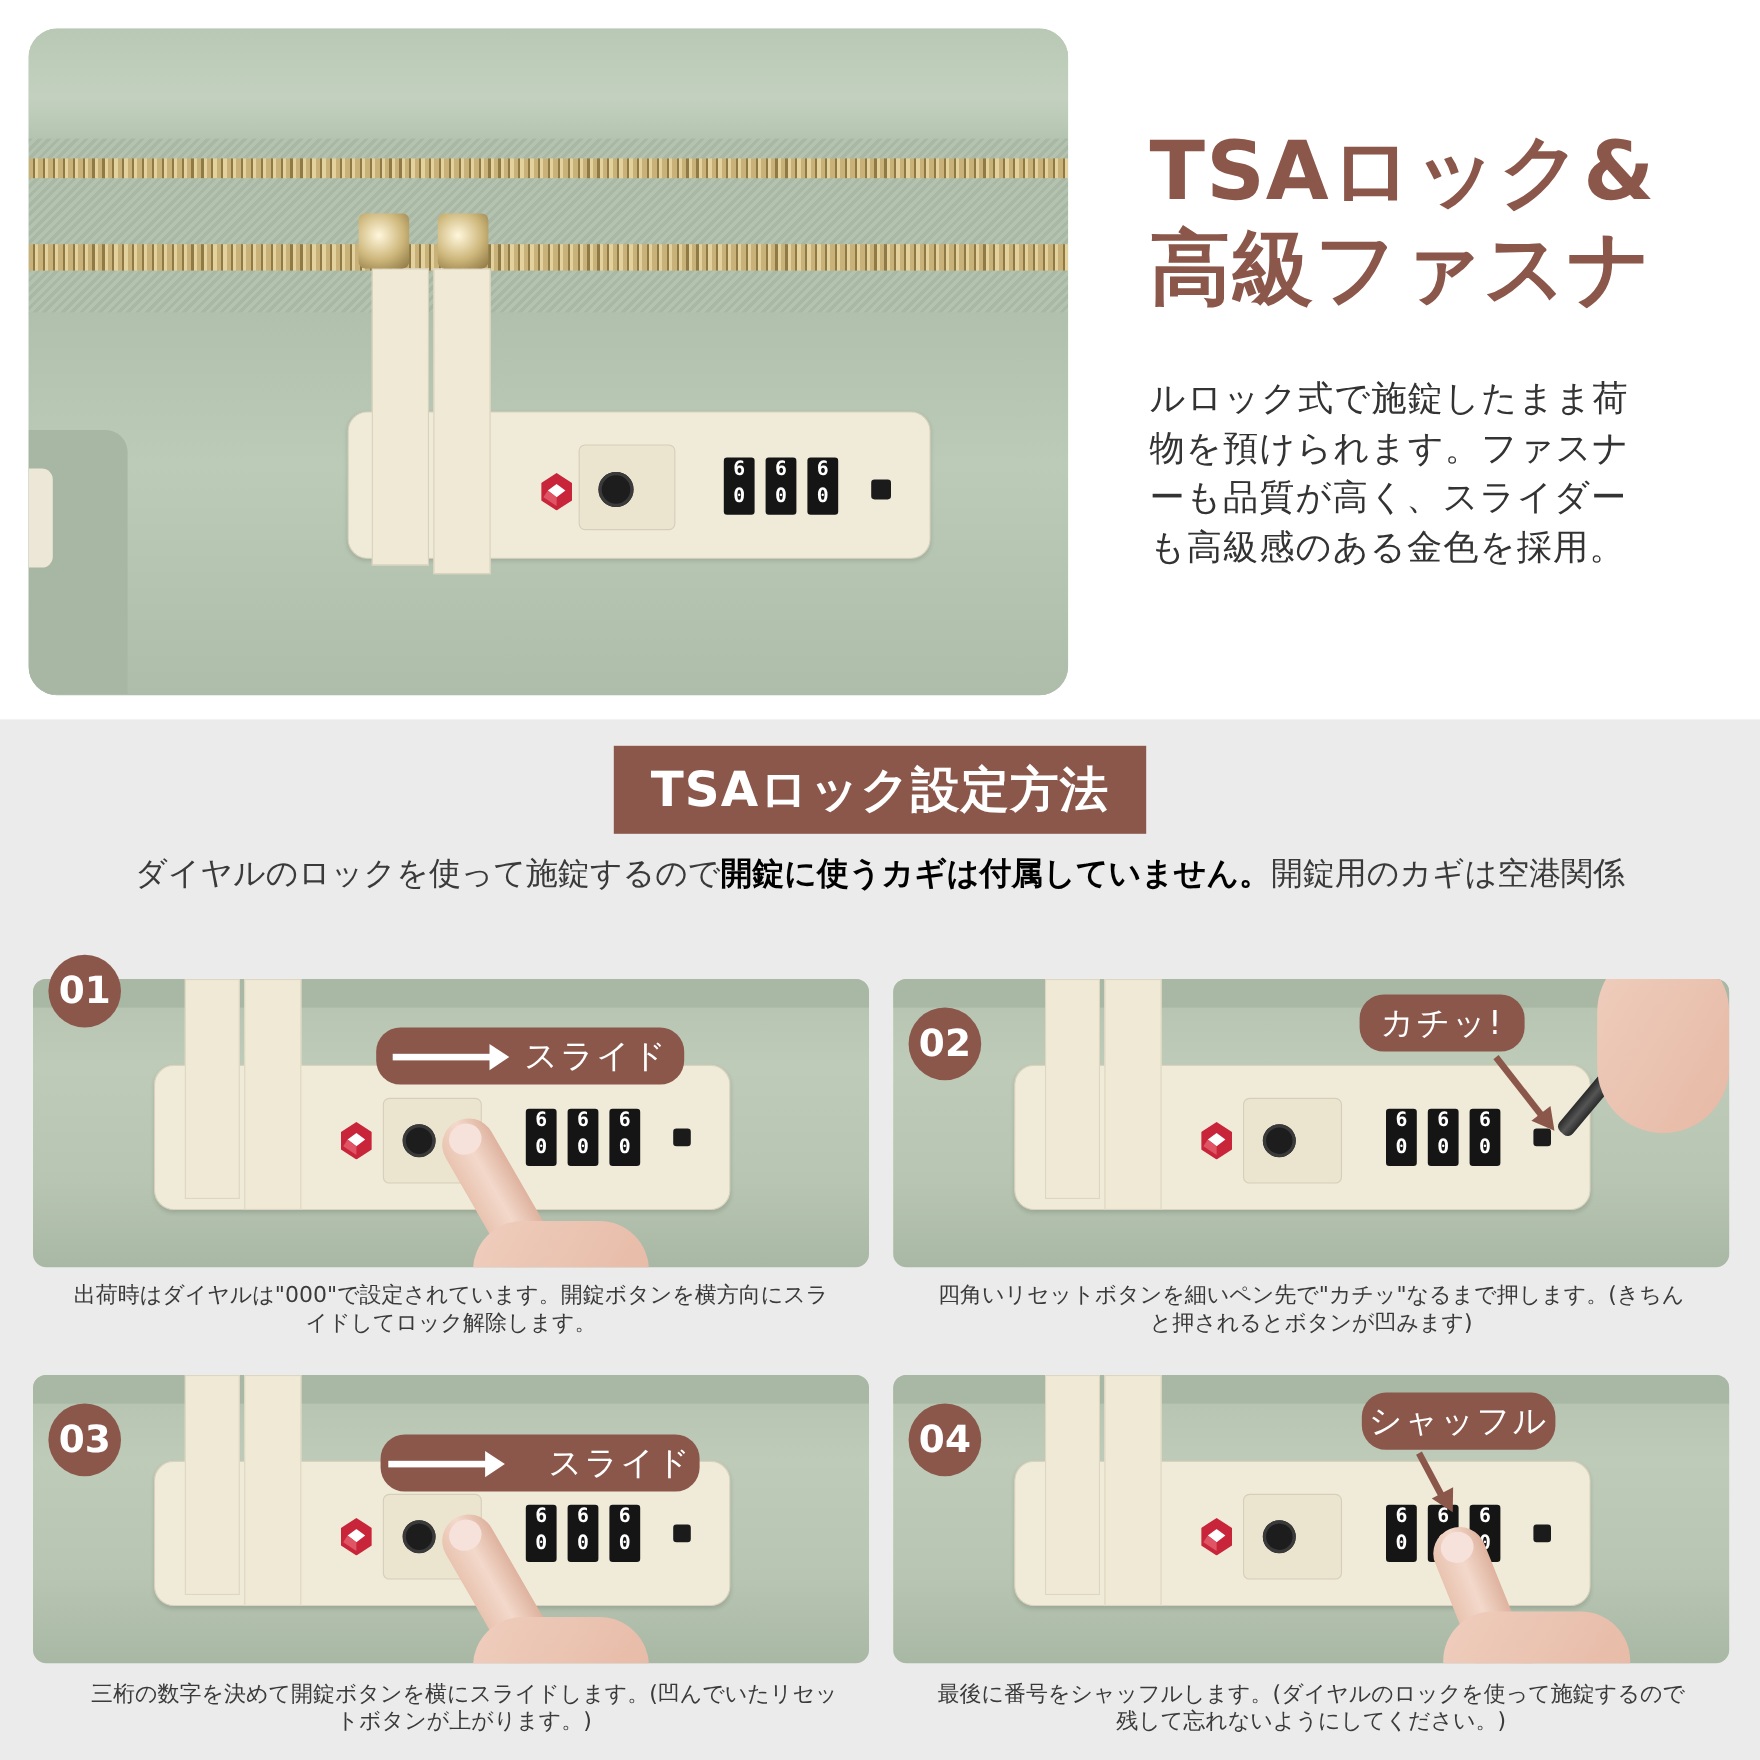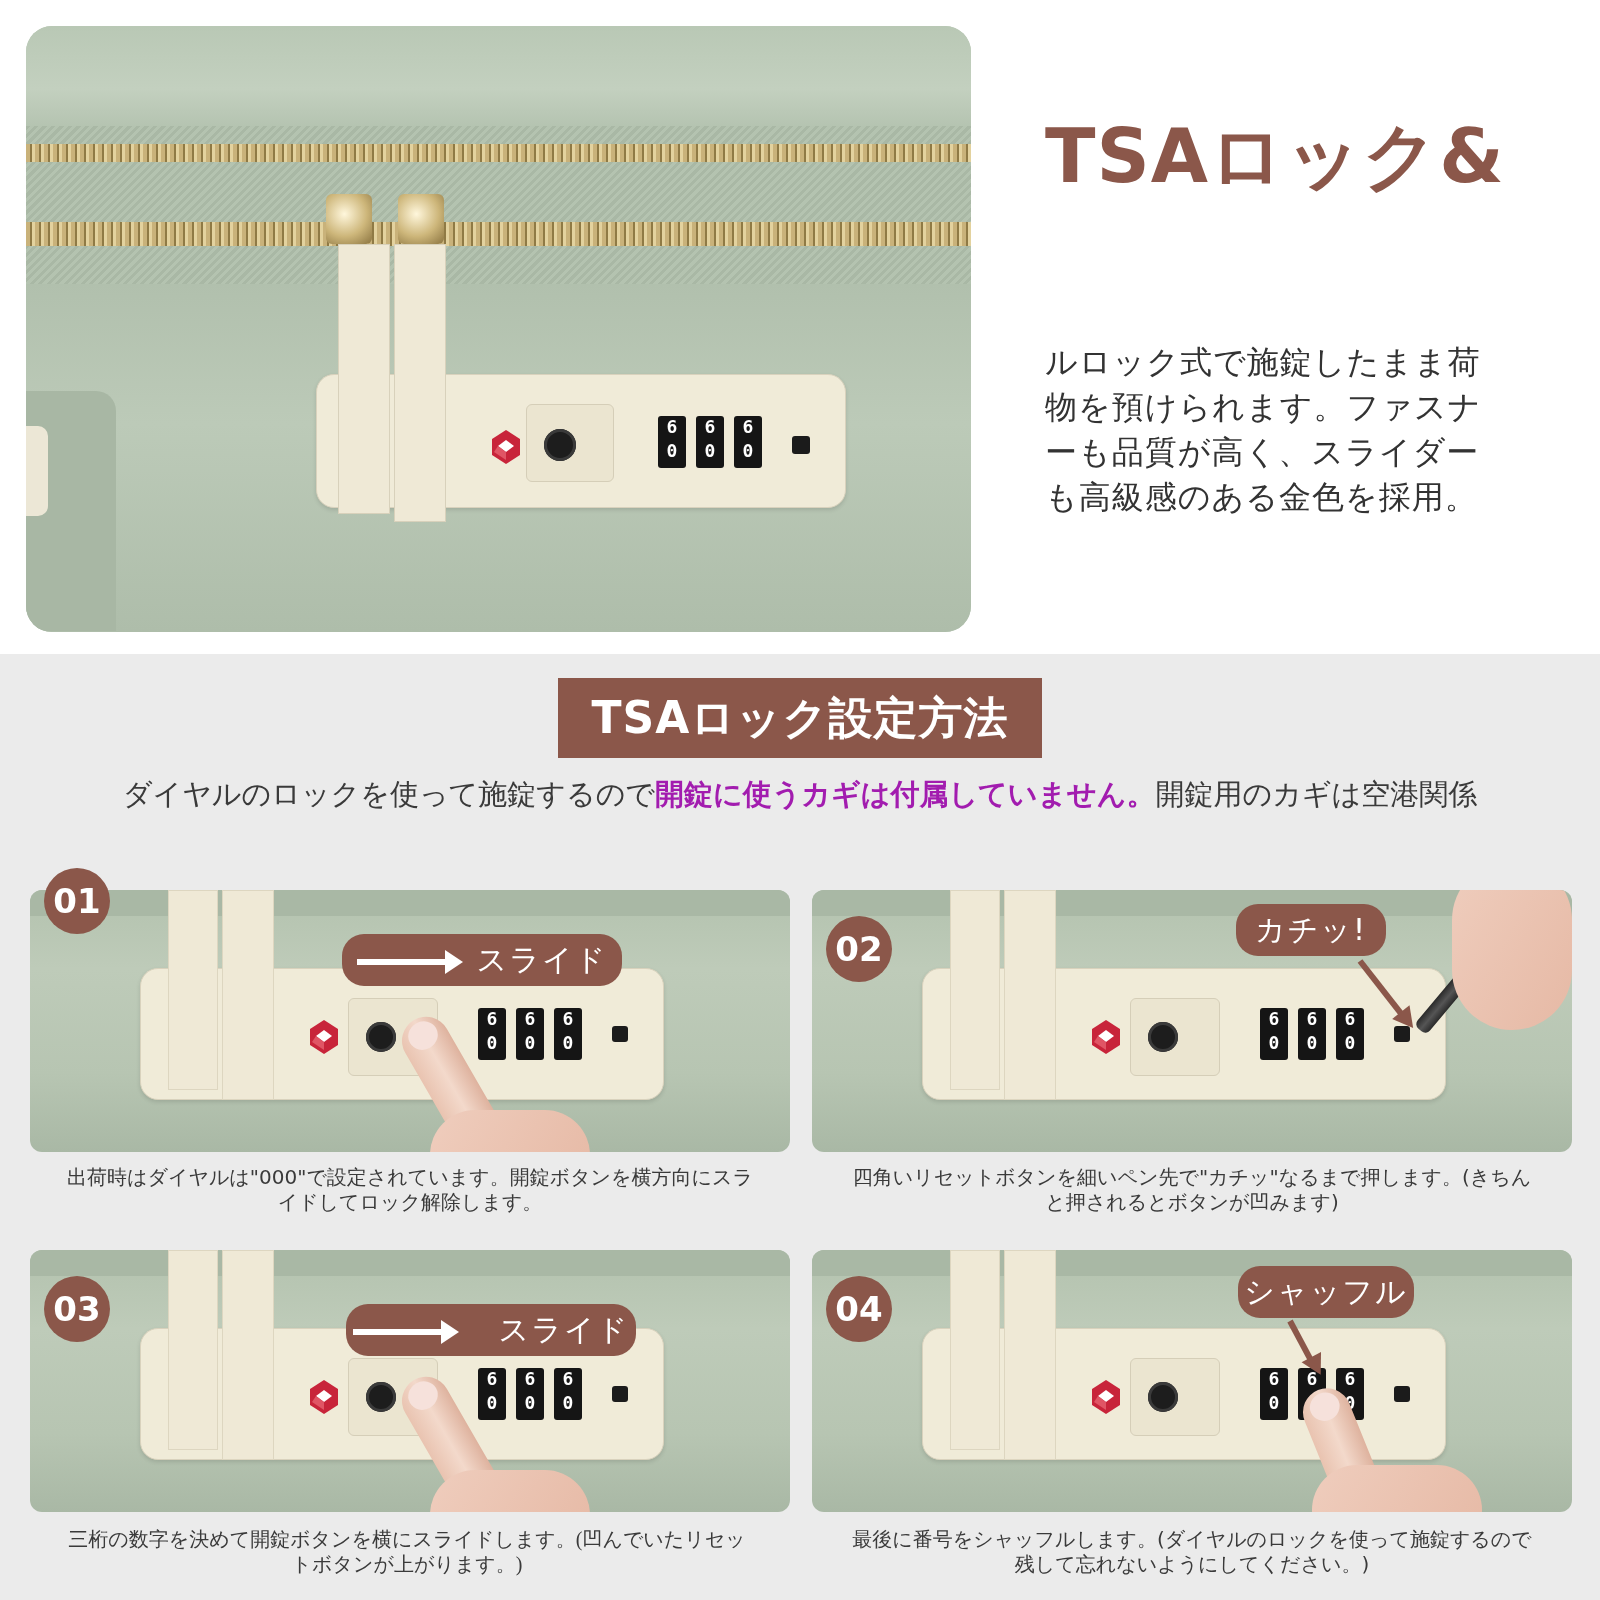--- a/index.html
+++ b/index.html
@@ -55,21 +55,21 @@
   .lower { position:absolute; left:0; top:654px; width:1600px; height:946px; background:#ebebeb; }
   .section-title {
     position:absolute; left:558px; top:678px; width:484px; height:80px;
     background:#8b574a; color:#fff; font-size:44px; font-weight:bold;
     display:flex; align-items:center; justify-content:center; letter-spacing:1px;
   }
   .notice {
     position:absolute; left:40px; top:772px; width:1520px; text-align:center;
     font-size:29px; line-height:45px; color:#3a3a3a;
   }
-  .notice .em { color:#a21caf; font-weight:bold; }
+  .notice .em { color:#000000; font-weight:bold; }
 
   .step-photo { position:absolute; width:760px; height:262px; border-radius:12px; overflow:hidden;
     background: linear-gradient(180deg,#b3c2ae 0%,#becbb9 30%,#b7c5b2 70%,#a9b8a5 100%); }
   .step-photo .topband { position:absolute; left:0; top:0; width:100%; height:26px; background:#a9b8a5; }
   .strap { position:absolute; top:0; background:#efe9d6; border:1px solid #ddd6c0; }
   .step-badge { position:absolute; width:66px; height:66px; border-radius:50%; background:#8b574a;
     color:#fff; font-weight:bold; font-size:34px; display:flex; align-items:center; justify-content:center; }
   .callout { position:absolute; background:#8b574a; color:#fff; border-radius:22px;
     font-size:30px; display:flex; align-items:center; justify-content:center; letter-spacing:2px; }
   .callout .arrow { display:inline-block; position:relative; margin-right:14px; }
@@ -124,20 +124,21 @@
   <div class="reset-btn" style="left:766px; top:410px; width:18px; height:18px;"></div>
 
   <div class="pull" style="left:312px; top:218px; width:52px; height:270px;"></div>
   <div class="pull" style="left:368px; top:218px; width:52px; height:278px;"></div>
   <div class="pull-head" style="left:300px; top:168px;"></div>
   <div class="pull-head" style="left:372px; top:168px;"></div>
 </div>
 
 <div class="hero-title">
   <div>TSAロック&amp;</div>
+  <div>高級ファスナ</div>
 </div>
 <div class="hero-desc">
   <div>ルロック式で施錠したまま荷</div>
   <div>物を預けられます。ファスナ</div>
   <div>ーも品質が高く、スライダー</div>
   <div>も高級感のある金色を採用。</div>
 </div>
 
 <div class="lower"></div>
 <div class="section-title">TSAロック設定方法</div>
@@ -254,21 +255,21 @@
   <div class="finger" style="left:360px; top:130px; transform:rotate(-30deg);">
       <div class="nail"></div>
     </div>
   <div class="hand-big" style="left:400px; top:220px; width:160px; height:90px;"></div>
 </div>
 <div class="step-badge" style="left:44px; top:1276px;">03</div>
 <div class="callout" style="left:346px; top:1304px; width:290px; height:52px;">
   <span class="arrow" style="margin-right:40px;"><span class="shaft"></span><span class="head"></span></span>
   <span>スライド</span>
 </div>
-<div class="step-caption" style="left:27px; top:1527px;font-family:Liberation Serif, serif;">
+<div class="step-caption" style="left:42px; top:1527px;">
   <div>三桁の数字を決めて開錠ボタンを横にスライドします。(凹んでいたリセッ</div>
   <div>トボタンが上がります。)</div>
 </div>
 
 <div class="step-photo" style="left:812px; top:1250px;">
   <div class="topband"></div>
   <div class="lock-plate" style="left:110px; top:78px; width:524px; height:132px;"></div>
   <div class="strap" style="left:138px; width:50px; height:200px;"></div>
   <div class="strap" style="left:192px; width:52px; height:210px;"></div>
   <svg class="tsa-diamond" style="left:280px; top:130px;" viewBox="0 0 28 34">

